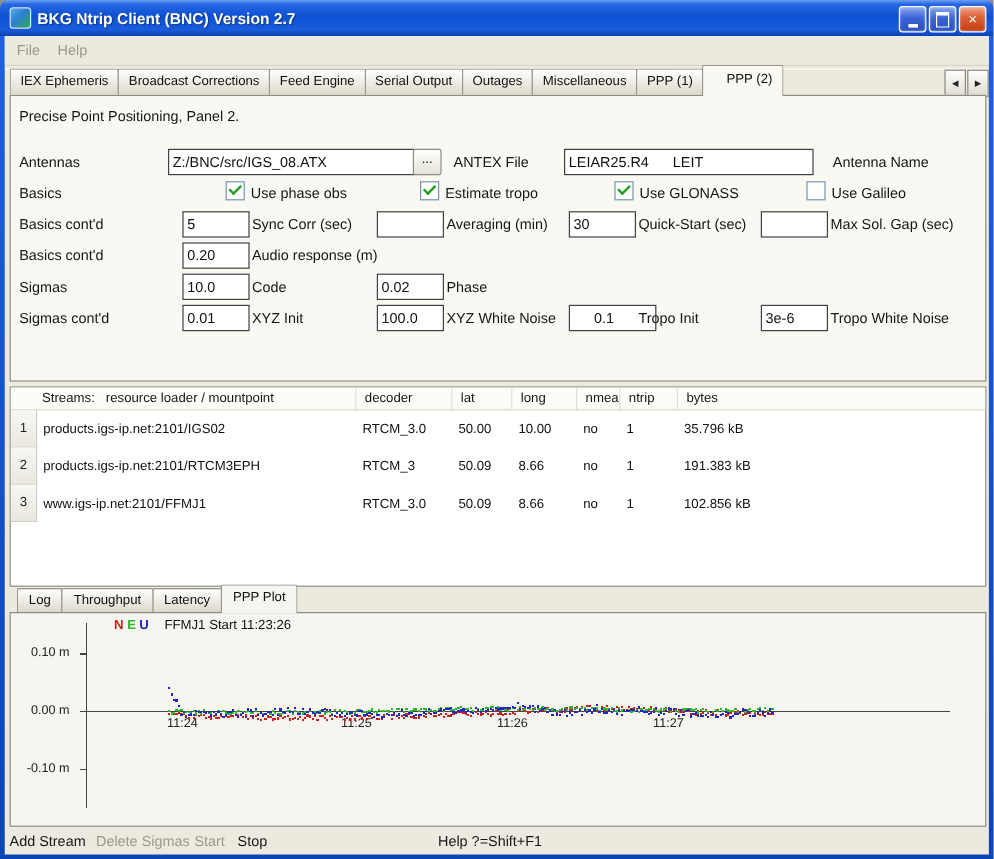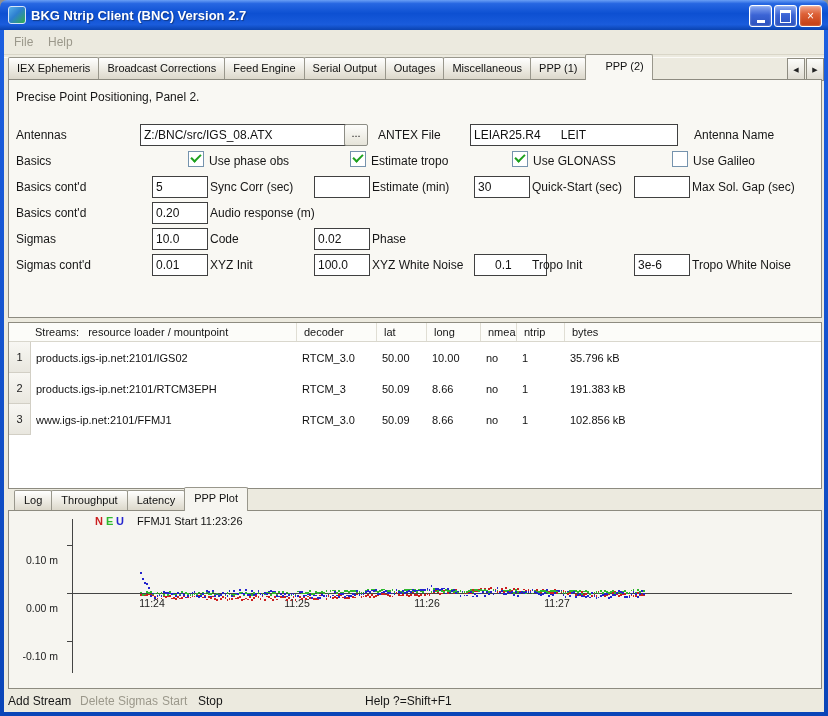--- a/index.html
+++ b/index.html
@@ -59,21 +59,21 @@
   .trow{display:grid;grid-template-columns:22px 266px 80px 50px 54px 36px 48px 1fr;height:31px;font-size:11px;}
   .gutter{background:linear-gradient(#f8f7f3,#e9e7df);border-right:1px solid #d2cfc5;border-bottom:1px solid #d2cfc5;
     display:flex;align-items:center;justify-content:center;color:#222;}
   .td{display:flex;align-items:center;padding-left:5px;white-space:pre;color:#111;}
   
   .btabbar{position:absolute;left:14px;top:488px;height:23px;display:flex;align-items:flex-end;z-index:2;}
   .btab{height:19px;margin-bottom:1px;line-height:18px;padding:0 9px;font-size:11px;border:1px solid #99978c;
     border-bottom:none;border-radius:2px 2px 0 0;margin-right:-1px;background:linear-gradient(#ffffff,#f0eee7 45%,#dcd8cb);}
   .btab.selected{height:23px;margin-bottom:0;line-height:21px;background:#f6f5f0;position:relative;z-index:3;}
   
-  .ytick{position:absolute;width:48px;text-align:right;font-size:10.5px;color:#222;margin-top:16px;}
+  .ytick{position:absolute;width:48px;text-align:right;font-size:10.5px;color:#222;}
   .xtick{position:absolute;width:40px;text-align:center;font-size:10.5px;color:#222;}
   .legend-letter{position:absolute;top:515px;font-size:11px;font-weight:bold;}
   .plot-title{position:absolute;left:137px;top:515px;font-size:11px;color:#111;}
   
   .footbtn{position:absolute;top:694px;font-size:12px;color:#161616;cursor:default;}
   .footbtn.disabled{color:#9b988b;}
   .foothelp{position:absolute;top:694px;font-size:12px;color:#161616;}
 </style>
 </head>
 <body>
@@ -142,21 +142,21 @@
   <span class="lbl" style="left:371px;top:154px">Estimate tropo</span>
   <div class="cb checked" style="left:512px;top:151px"></div>
   <span class="lbl" style="left:533px;top:154px">Use GLONASS</span>
   <div class="cb" style="left:672px;top:151px"></div>
   <span class="lbl" style="left:693px;top:154px">Use Galileo</span>
 
   <span class="lbl" style="left:16px;top:180px">Basics cont'd</span>
   <input class="txt" style="left: 152px; top: 176px; width: 48px;" value="5">
   <span class="lbl" style="left:210px;top:180px">Sync Corr (sec)</span>
   <input class="txt" style="left: 314px; top: 176px; width: 48px;" value="">
-  <span class="lbl" style="left:372px;top:180px">Estimate (min)</span>
+  <span class="lbl" style="left:372px;top:180px">Averaging (min)</span>
   <input class="txt" style="left: 474px; top: 176px; width: 48px;" value="30">
   <span class="lbl" style="left:532px;top:180px">Quick-Start (sec)</span>
   <input class="txt" style="left: 634px; top: 176px; width: 48px;" value="">
   <span class="lbl" style="left:692px;top:180px">Max Sol. Gap (sec)</span>
 
   <span class="lbl" style="left:16px;top:206px">Basics cont'd</span>
   <input class="txt" style="left: 152px; top: 202px; width: 48px;" value="0.20">
   <span class="lbl" style="left:210px;top:206px">Audio response (m)</span>
 
   <span class="lbl" style="left:16px;top:232px">Sigmas</span>

